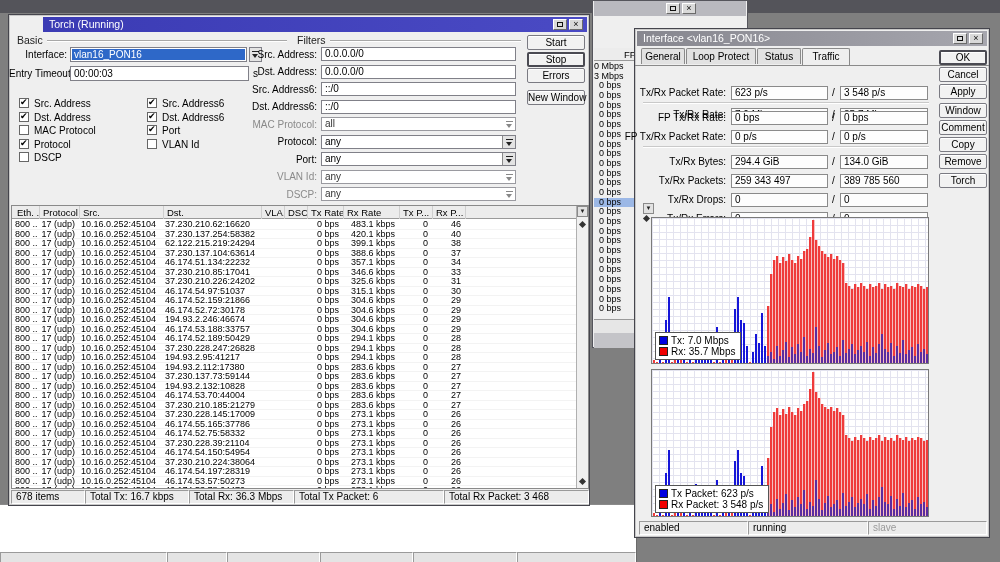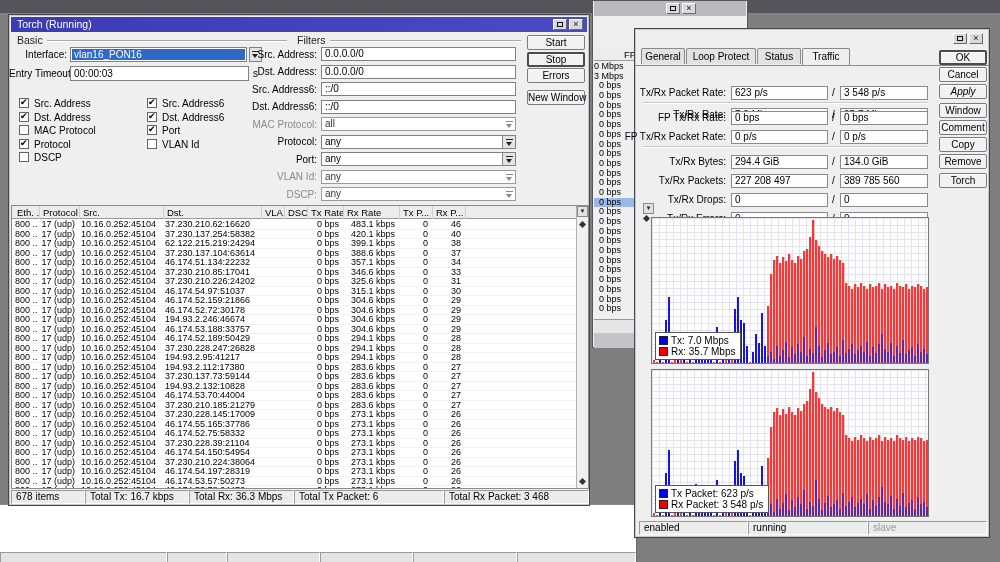--- a/index.html
+++ b/index.html
@@ -2,21 +2,21 @@
 <html><head>
 <meta charset="utf-8">
 <style>
   * { margin:0; padding:0; box-sizing:border-box; }
   body { font-family:"Liberation Sans", sans-serif; }
   #screen { position:relative; width:1000px; height:562px; background:#7f7f7f; overflow:hidden; font-size:10.5px; color:#000; }
   #topstrip { position:absolute; left:0; top:0; width:1000px; height:13px; background:#54545a; }
 
   .win { position:absolute; background:#efefef; border:1px solid #45454d; box-shadow:0 0 0 1px #c8c8c8 inset; }
   .titlebar { position:absolute; left:2px; right:2px; top:2px; height:15px; color:#fff; font-size:10.5px; line-height:15px; padding-left:6px; overflow:hidden; }
-  .titlebar.active { background:linear-gradient(90deg,#3b3bb4,#4a4ac4); }
+  .titlebar.active { background:linear-gradient(90deg,#3b3bb4,#4a4ac4);margin-left:32px; }
   .titlebar.inactive { background:linear-gradient(90deg,#87878f,#a6a6ae); }
   .tbtns { position:absolute; right:2px; top:2px; display:flex; gap:2px; }
   .tbtn { width:14px; height:11px; background:#d9d9d9; border:1px solid; border-color:#fff #6a6a6a #6a6a6a #fff; font-size:9px; line-height:9px; text-align:center; color:#111; }
   .tbtn .sq { display:block; width:6px; height:5px; border:1px solid #111; margin:2px auto; }
 
   .field { position:absolute; background:#fff; border:1px solid #808088; font-size:10px; line-height:12px; padding:1px 3px; white-space:nowrap; overflow:hidden; }
   .btn { position:absolute; background:#f2f2f2; border:1px solid #7a7a82; border-radius:2px; text-align:center; font-size:10px; line-height:13px; white-space:nowrap; box-shadow:0 1px 0 #fff inset; }
   .btn.focus { border:2px solid #4a4a52; line-height:11px; }
 
   .grouphead { position:absolute; display:flex; align-items:center; font-size:10.5px; color:#222; }
@@ -151,20 +151,23 @@
         <div class="mrow">0 bps</div>
         <div class="mrow">0 bps</div>
         <div class="mrow">0 bps</div>
         <div class="mrow">0 bps</div>
       </div>
     <div id="midfoot1"></div>
     <div id="midfoot2"></div>
   </div>
 
   <div class="win" id="ifwin" style="left:634px; top:28px; width:356px; height:510px;">
+    <div class="titlebar inactive">
+      <span>Interface &lt;vlan16_PON16&gt;</span>
+    </div>
     <div class="tbtns" style="top:4px; right:6px;">
       <div class="tbtn">
           <span class="sq"></span>
         </div>
       <div class="tbtn">×</div>
     </div>
 
     <div style="position:absolute; left:0; top:19px; right:0; height:18px;">
       <div class="tab" style="left:6px; width:44px;"><span>General</span></div>
       <div class="tab" style="left:51px; width:70px;"><span>Loop Protect</span></div>
@@ -201,42 +204,42 @@
         </div>
         <div class="ifsep" style="top: 117px;"></div>
         <div class="ifrow" style="top: 126px; left: 0px; right: 60px;">
           <span class="ilabel">Tx/Rx Bytes:</span>
           <span class="ibox">294.4 GiB</span>
           <span class="islash">/</span>
           <span class="ibox ibox2">134.0 GiB</span>
         </div>
         <div class="ifrow" style="top: 145px; left: 0px; right: 60px;">
           <span class="ilabel">Tx/Rx Packets:</span>
-          <span class="ibox">227 208 497</span>
+          <span class="ibox">259 343 497</span>
           <span class="islash">/</span>
           <span class="ibox ibox2">389 785 560</span>
         </div>
         <div class="ifrow" style="top: 164px; left: 0px; right: 60px;">
           <span class="ilabel">Tx/Rx Drops:</span>
           <span class="ibox">0</span>
           <span class="islash">/</span>
           <span class="ibox ibox2">0</span>
         </div>
         <div class="ifrow" style="top: 183px; left: 0px; right: 60px;">
           <span class="ilabel">Tx/Rx Errors:</span>
           <span class="ibox">0</span>
           <span class="islash">/</span>
           <span class="ibox ibox2">0</span>
         </div>
       </div>
 
     <div id="ifbuttons">
         <div class="btn focus" style="left: 304px; top: 21px; width: 48px; height: 15px;">OK</div>
         <div class="btn" style="left: 304px; top: 38px; width: 48px; height: 15px;">Cancel</div>
-        <div class="btn" style="left: 304px; top: 55px; width: 48px; height: 15px; font-style: italic;">Apply</div>
+        <div class="btn" style="left: 304px; top: 55px; width: 48px; height: 15px;">Apply</div>
         <div class="btn" style="left: 304px; top: 74px; width: 48px; height: 15px;">Window</div>
         <div class="btn" style="left: 304px; top: 91px; width: 48px; height: 15px;">Comment</div>
         <div class="btn" style="left: 304px; top: 108px; width: 48px; height: 15px;">Copy</div>
         <div class="btn" style="left: 304px; top: 125px; width: 48px; height: 15px;">Remove</div>
         <div class="btn" style="left: 304px; top: 144px; width: 48px; height: 15px;">Torch</div>
       </div>
 
     <div class="chart" id="chart1" style="left:16px; top:188px; width:278px; height:147px;">
       <div class="legend">
         <div class="lrow"><span class="sw" style="background:#0000e0"></span><span>Tx:</span>&nbsp;<span>7.0 Mbps</span></div>

